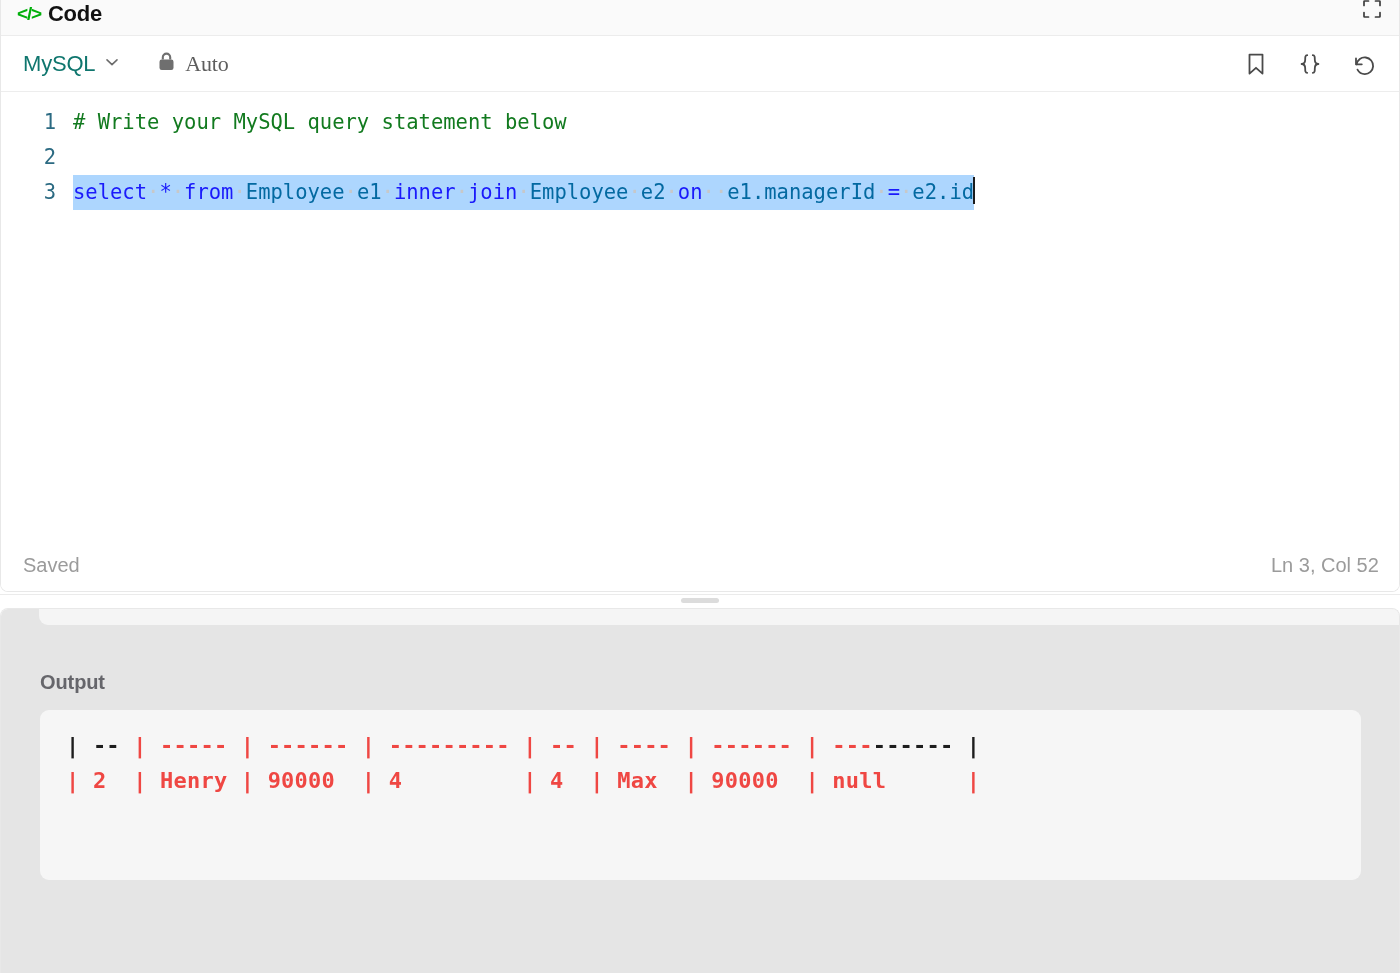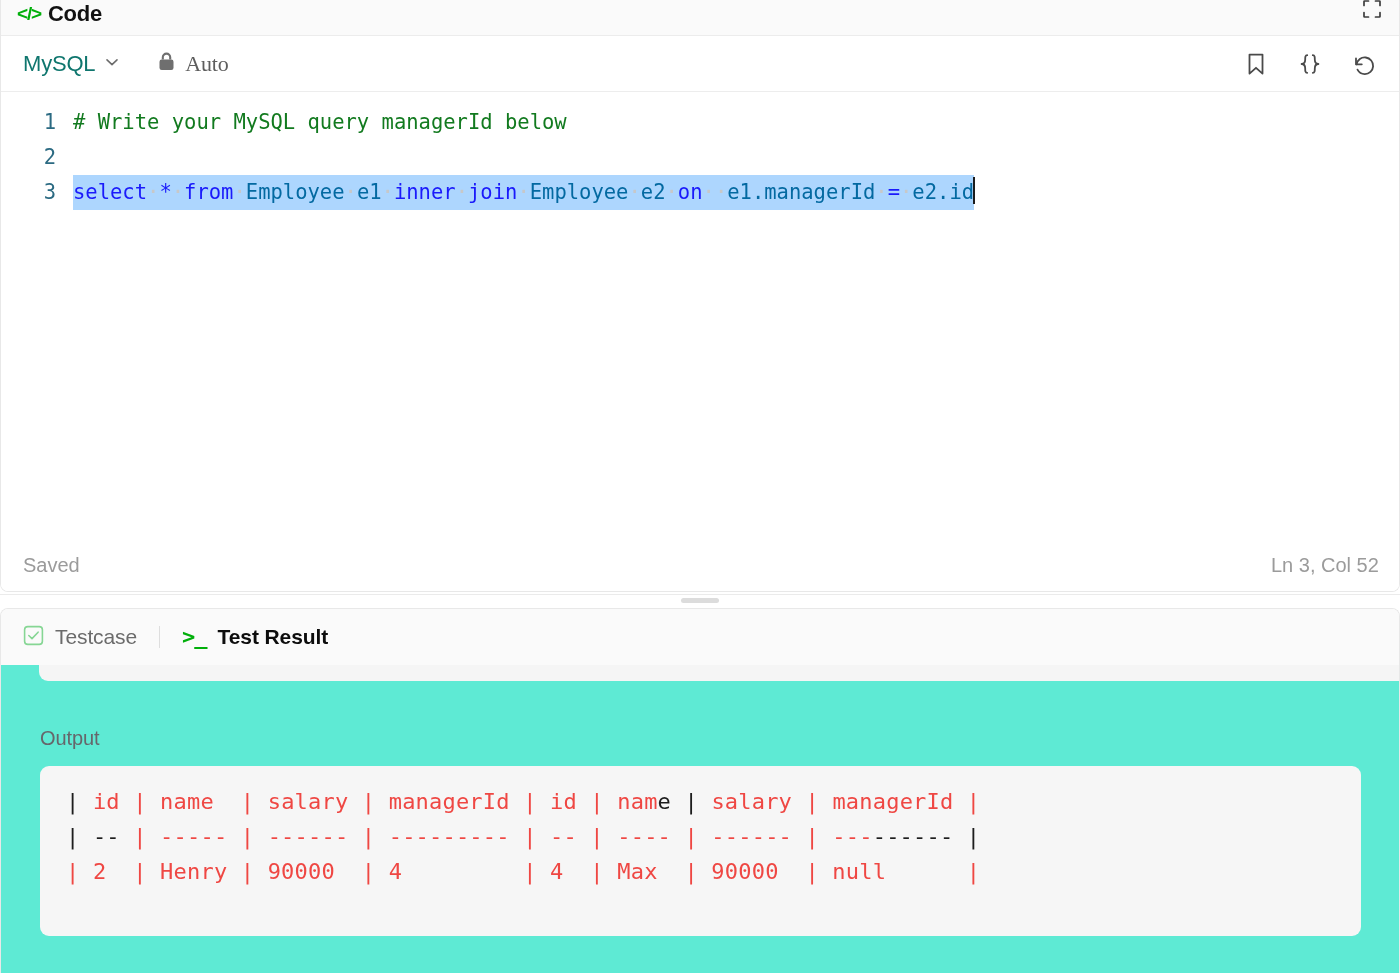--- a/index.html
+++ b/index.html
@@ -277,24 +277,25 @@
     font-family: "DejaVu Sans Mono", monospace;
     font-size: 22px;
     font-weight: 700;
     line-height: 1;
     letter-spacing: -1px;
   }
 
   
   .console-body {
     flex: 1 1 auto;
-    background: #5eead4;
+    background: #e5e5e5;
     padding: 0 38px;
     overflow: hidden;
     position: relative;
+    font-weight: bold;
   }
   .top-card-stub {
     position: absolute;
     left: 38px;
     right: -20px;
     top: -14px;
     height: 30px;
     background: #f5f5f5;
     border-radius: 9px;
   }
@@ -386,21 +387,21 @@
             <path d="M5.6 13.3C6.4 9 10.3 5.9 14.8 6.5C19.2 7.1 22.4 11 22.1 15.4C21.8 19.8 18.1 23.2 13.7 23.1C10.6 23 7.9 21.2 6.5 18.6" stroke="#4a4a4a" stroke-width="1.8" stroke-linecap="round" fill="none"></path>
           </svg>
         </div>
       </div>
     </div>
 
     <div class="code-area">
 
       <div class="code-line">
         <span class="gutter">1</span>
-        <span class="code-content"><span class="tok-comment"># Write your MySQL query managerId below</span></span>
+        <span class="code-content"><span class="tok-comment"># Write your MySQL query statement below</span></span>
       </div>
 
       <div class="code-line">
         <span class="gutter">2</span>
         <span class="code-content"></span>
       </div>
 
       <div class="code-line">
         <span class="gutter">3</span>
         <span class="code-content"><span class="sel"><span class="tok-kw">select</span><span class="mid-dot">·</span><span class="tok-op">*</span><span class="mid-dot">·</span><span class="tok-kw">from</span><span class="mid-dot">·</span><span class="tok-plain">Employee</span><span class="mid-dot">·</span><span class="tok-plain">e1</span><span class="mid-dot">·</span><span class="tok-kw">inner</span><span class="mid-dot">·</span><span class="tok-kw">join</span><span class="mid-dot">·</span><span class="tok-plain">Employee</span><span class="mid-dot">·</span><span class="tok-plain">e2</span><span class="mid-dot">·</span><span class="tok-kw">on</span><span class="mid-dot">·</span><span class="mid-dot">·</span><span class="tok-plain">e1.managerId</span><span class="mid-dot">·</span><span class="tok-op">=</span><span class="mid-dot">·</span><span class="tok-plain">e2.id</span></span><span class="caret"></span></span>
@@ -414,49 +415,28 @@
     </div>
 
   </div>
 
   <div class="divider">
     <div class="drag-handle"></div>
   </div>
 
   <div class="console-panel">
 
-    <div class="console-tabs">
-
-      <div class="ctab inactive">
-        <span>
-          <svg width="21" height="21" viewBox="0 0 21 21" fill="none">
-            <rect x="1.6" y="1.6" width="17.8" height="17.8" rx="3.2" stroke="#86d694" stroke-width="1.6" fill="none"></rect>
-            <path d="M5.8 10.5L9 13.6L15.1 7.2" stroke="#86d694" stroke-width="1.6" stroke-linecap="round" stroke-linejoin="round" fill="none"></path>
-          </svg>
-        </span>
-        <span class="ctab-label">Testcase</span>
-      </div>
-
-      <div class="tab-sep"></div>
-
-      <div class="ctab active">
-        <span class="term-glyph">&gt;_</span>
-        <span class="ctab-label">Test Result</span>
-      </div>
-
-    </div>
 
     <div class="console-body">
       <div class="top-card-stub"></div>
 
       <div class="output-label">Output</div>
 
       <div class="output-card">
 
-        <div class="out-row"><span class="k">|</span><span class="r"> id | name  | salary | managerId | id | nam</span><span class="k">e</span><span class="r"> </span><span class="k">|</span><span class="r"> salary | managerId |</span></div>
 
         <div class="out-row"><span class="k">| --</span><span class="r"> | ----- | ------ | --------- | -- | ---- | ------ | ---</span><span class="k">------ |</span></div>
 
 
         <div class="out-row"><span class="r">| 2  | Henry | 90000  | 4         | 4  | Max  | 90000  | null      |</span></div>
 
       </div>
     </div>
 
   </div>

